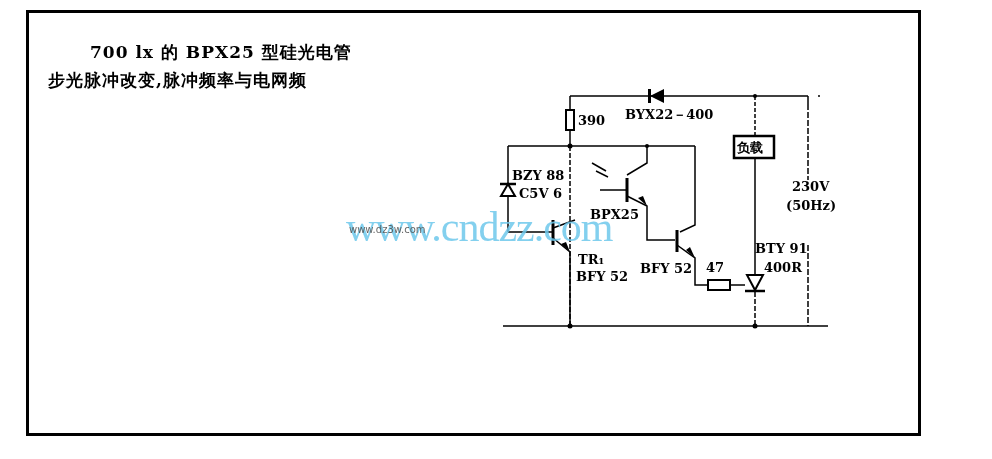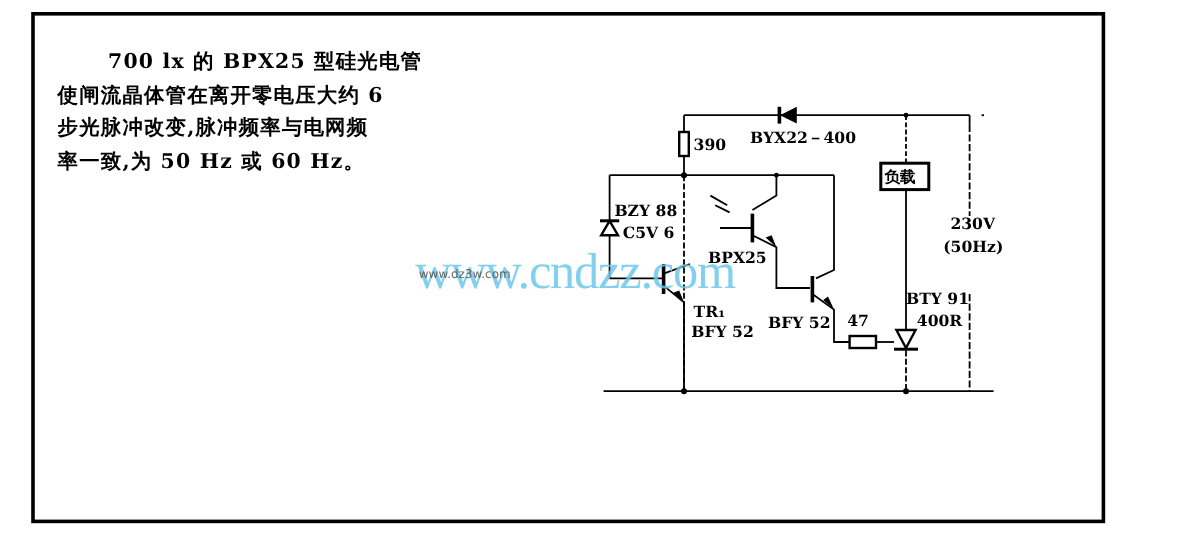--- a/index.html
+++ b/index.html
@@ -13,23 +13,21 @@
   .wm1 { position: absolute; left: 346px; top: 203px; font-family: Liberation Serif, serif; font-size: 42px; color: #6ec8ec; opacity: 0.85; letter-spacing: -1px; }
   .wm2 { position: absolute; left: 349px; top: 224px; font-family: "DejaVu Sans", "Liberation Sans", sans-serif; font-size: 10px; color: #555; opacity: 0.9; }
 </style>
 </head>
 <body>
 
 <div class="frame"></div>
 
 <div class="desc">
   <span class="line indent">700 lx 的 BPX25 型硅光电管</span>
-  <span class="line">使闸流晶体管在离开零电压大约 6</span>
   <span class="line">步光脉冲改变,脉冲频率与电网频</span>
-  <span class="line">率一致,为 50 Hz 或 60 Hz。</span>
 </div>
 
 <svg class="circuit" width="992" height="459" viewBox="0 0 992 459">
   <g stroke="#000" stroke-width="1.5" fill="none">
 
     <path d="M570 96 L808 96"></path>
     <path d="M808 96 L808 104"></path>
     <path d="M818 96 L820 96"></path>
 
     <path d="M570 96 L570 110"></path>

